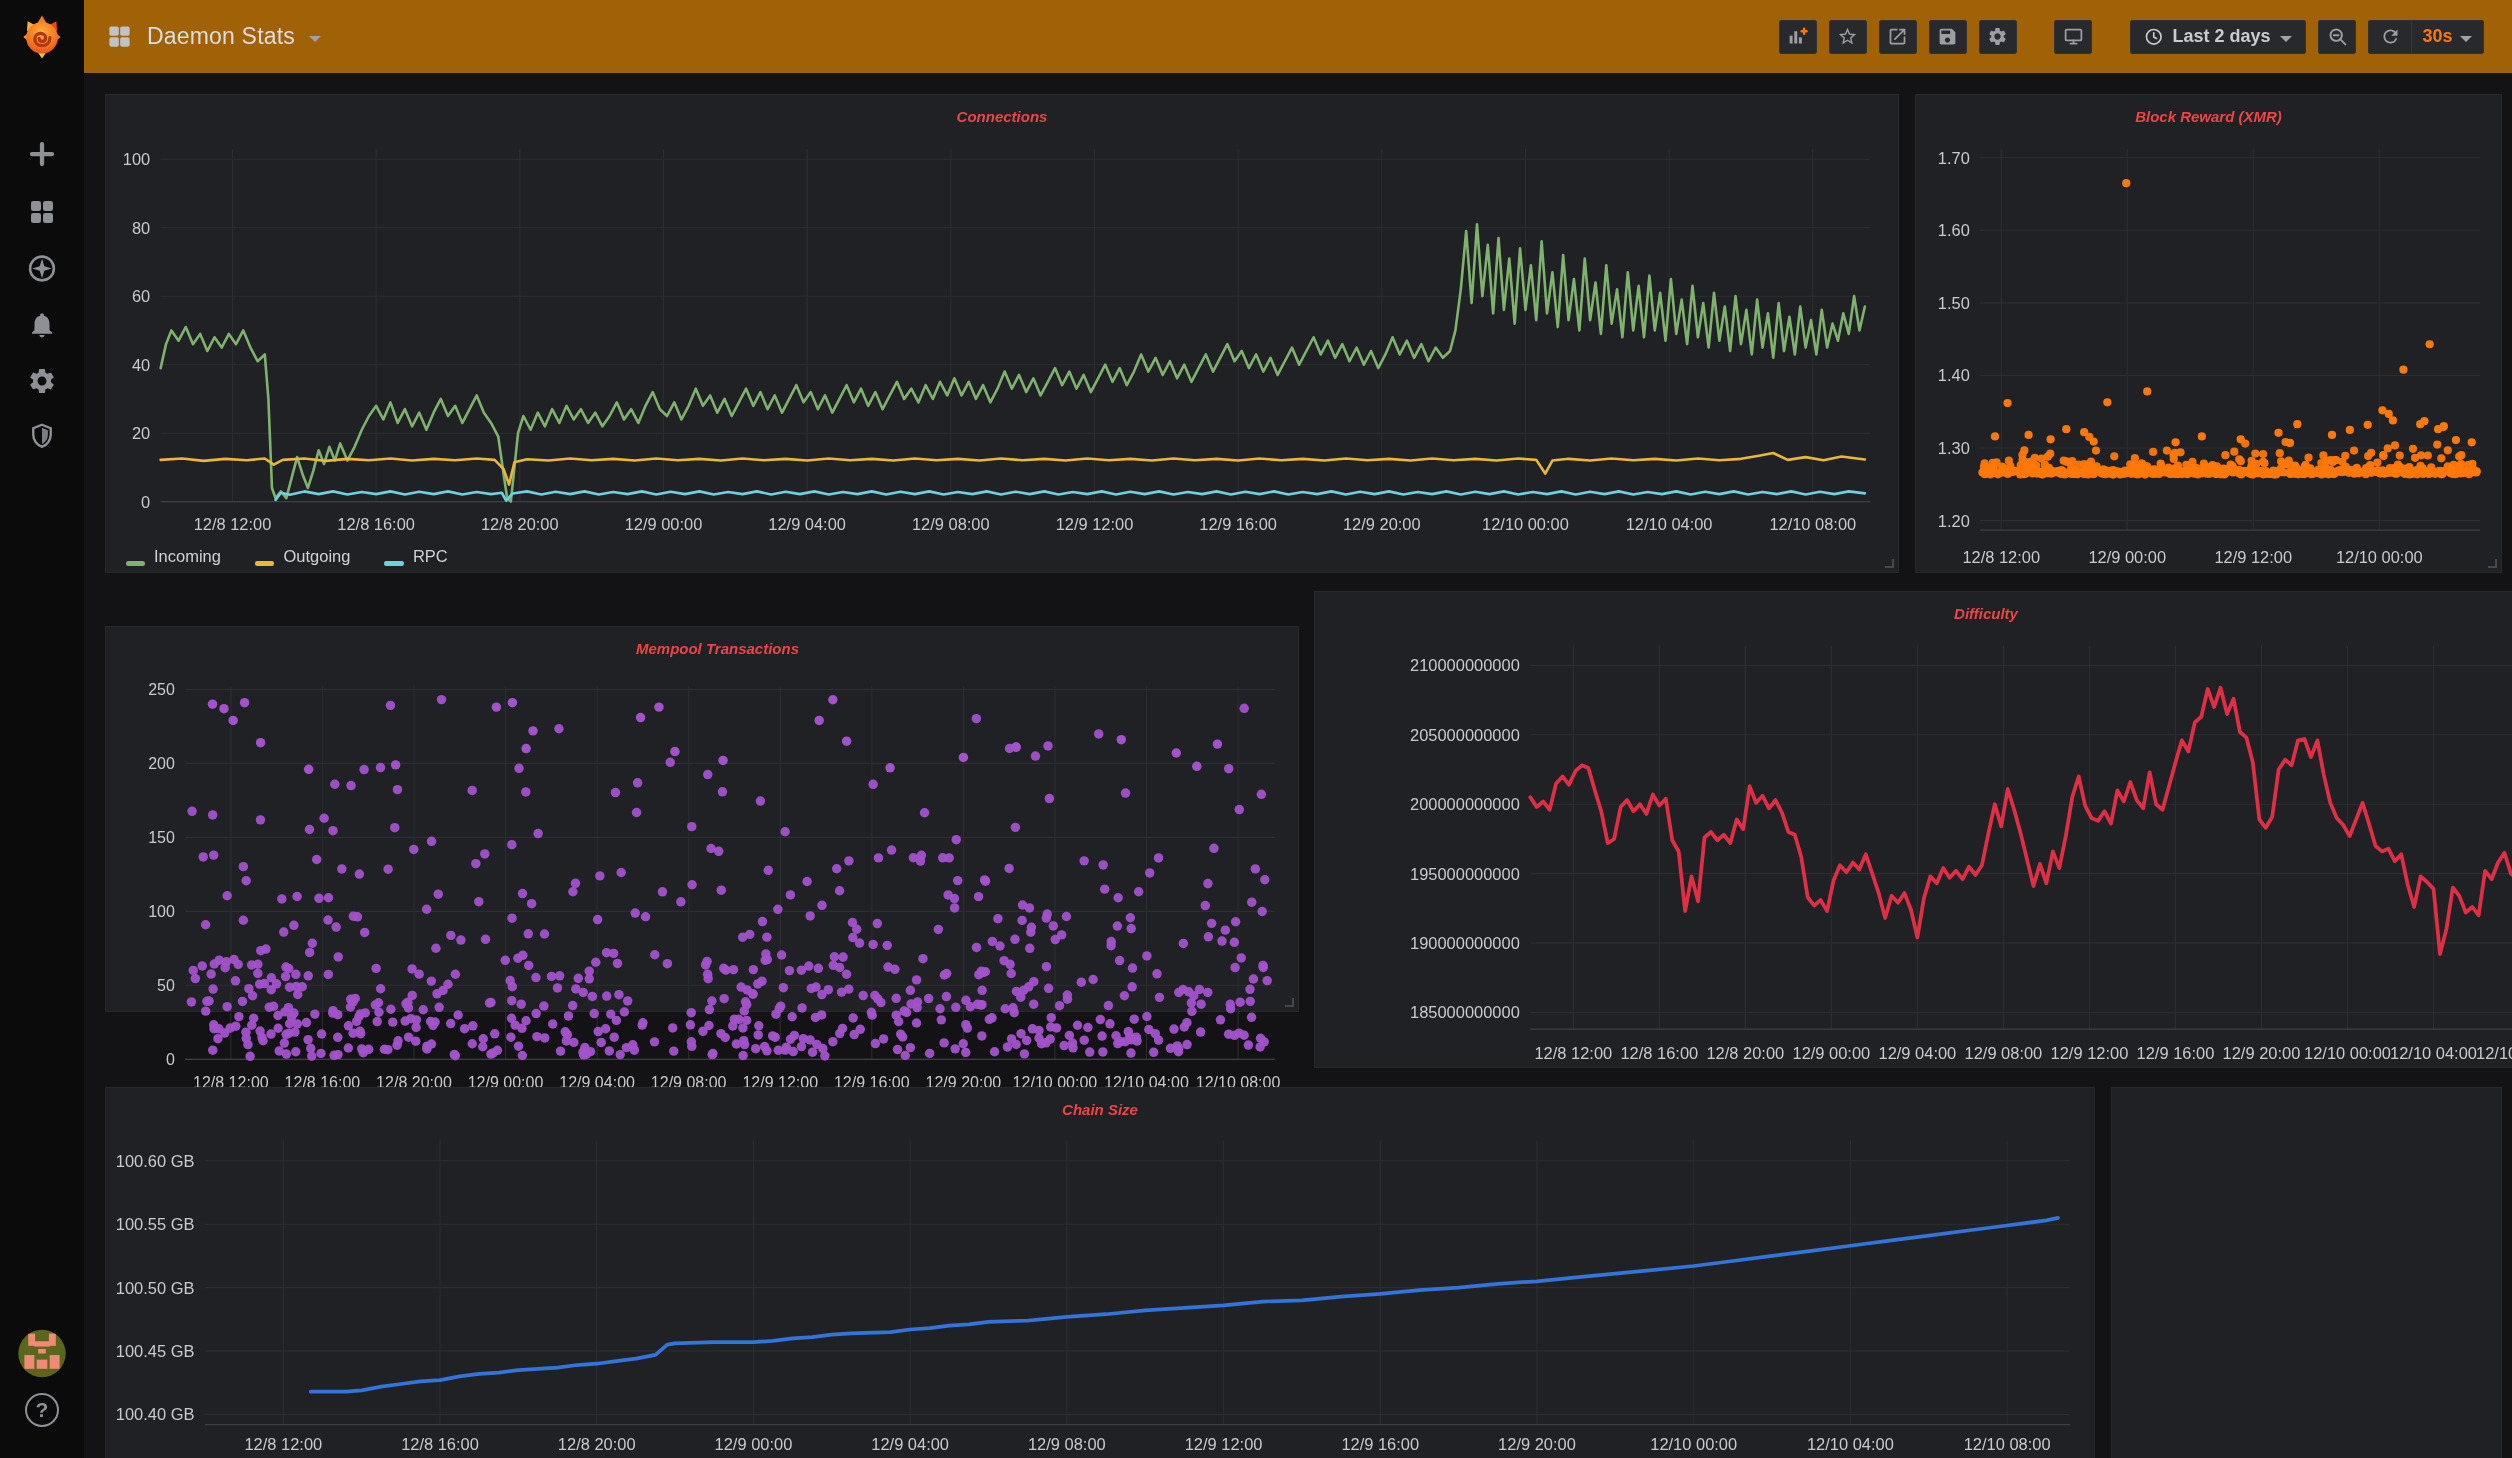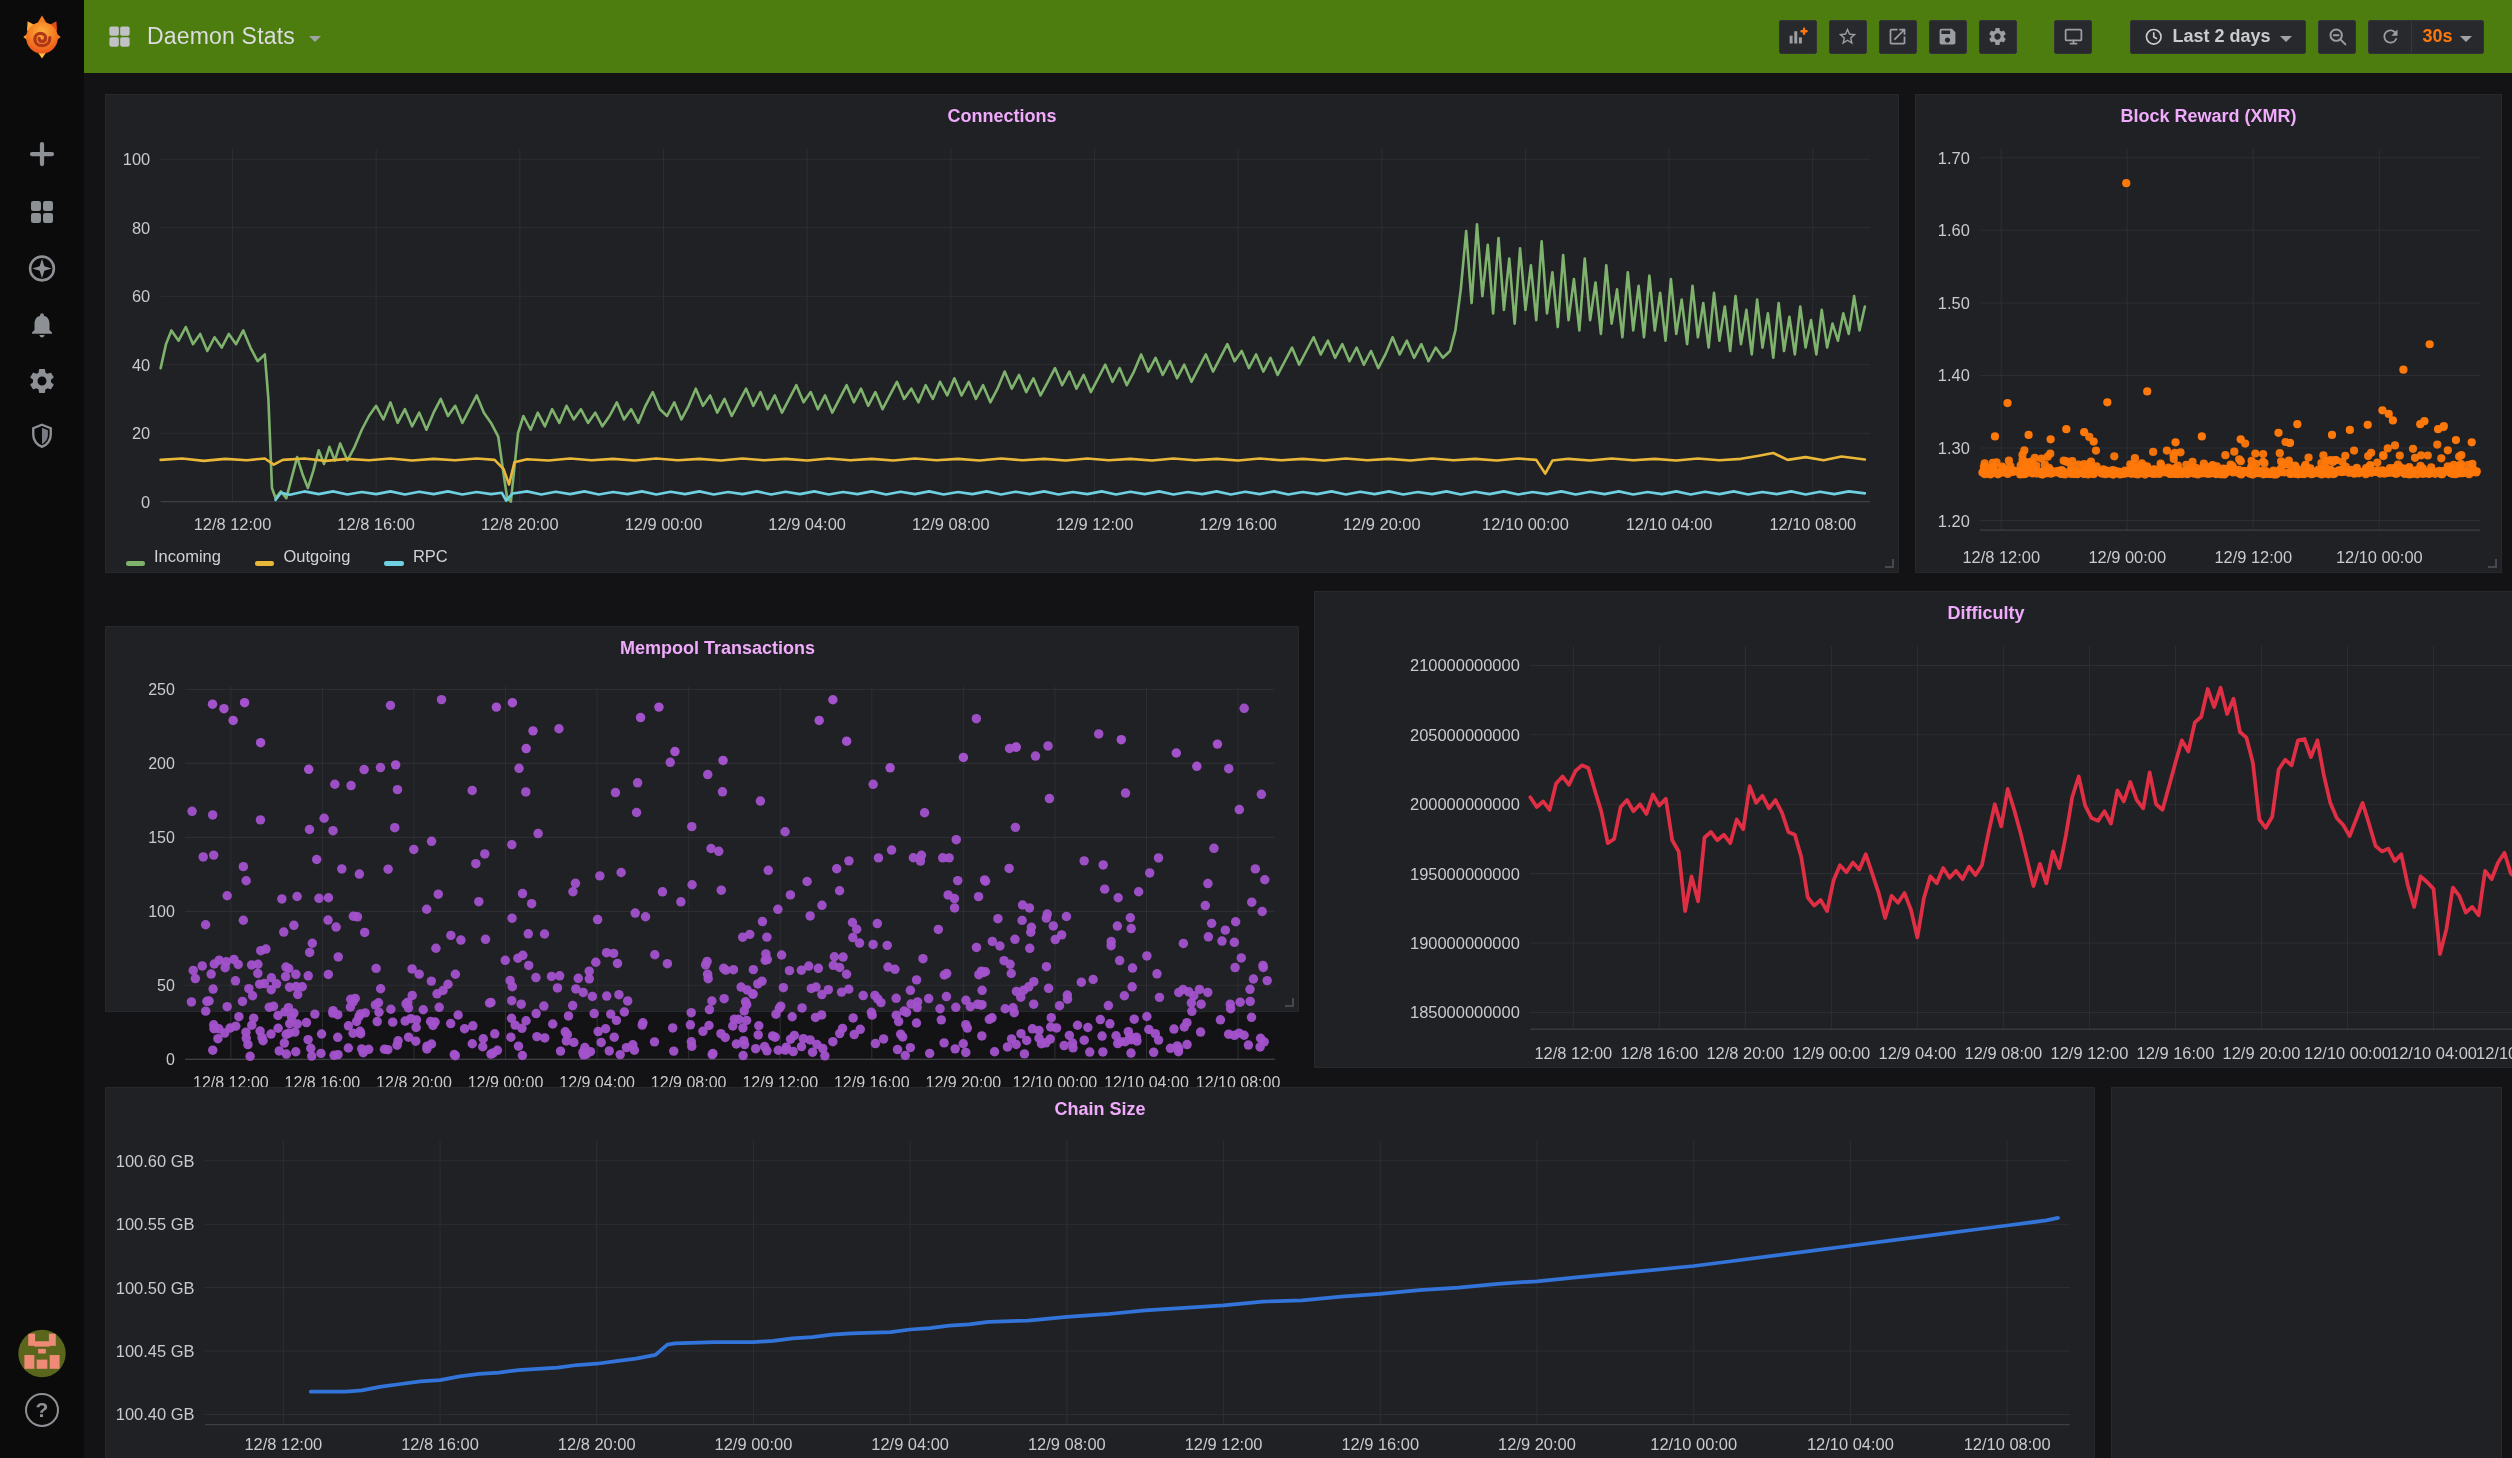--- a/index.html
+++ b/index.html
@@ -6,42 +6,42 @@
   html,body { width:2512px; height:1459px; overflow:hidden; background:#131315;
     font-family:"Liberation Sans","DejaVu Sans",sans-serif; }
   .app { position:relative; width:2512px; height:1459px; }
 
   
   .sidebar { position:absolute; left:0; top:0; width:84px; height:100%; background:#0b0b0c; z-index:5; }
   .side-icon { position:absolute; left:50%; transform:translateX(-50%); color:#8d9095; cursor:pointer; }
   .side-icon svg { display:block; }
 
   
-  .topbar { position:absolute; left:84px; top:0; width:2428px; height:73px; background:#4d7c0f;
+  .topbar { position:absolute; left:84px; top:0; width:2428px; height:73px; background:#a16207;
     display:flex; align-items:center; padding:0 28.4px 0 22.4px; }
   .dash-title-group { display:flex; align-items:center; gap:13.5px; cursor:pointer; }
   .dash-title { font-size:23px; color:#dcdde0; letter-spacing:0.2px; }
   .caret { width:0; height:0; border-left:6.7px solid transparent; border-right:6.7px solid transparent;
     border-top:7.5px solid #9fa2a7; margin-top:4.5px; }
   .caret.small { border-left-width:6px; border-right-width:6px; border-top-width:6.7px; }
   .tb-spacer { flex:1; }
   .toolbar { display:flex; align-items:flex-end; gap:12px; }
   .tb-btn { height:34px; min-width:34px; background:#28292c; border:0.7px solid #313236; border-radius:2.2px;
     display:flex; align-items:center; justify-content:center; color:#9b9ea3; cursor:pointer; padding:0 7.5px; }
   .tb-gap { width:13.5px; }
   .tb-text { color:#c9cbce; font-size:18px; font-weight:700; display:flex; align-items:center; gap:9px; }
   .tb-refresh-group { display:flex; align-items:stretch; padding:0; }
   .tb-refresh-group .seg { display:flex; align-items:center; padding:0 10.5px; }
   .tb-refresh-group .seg + .seg { border-left:0.7px solid #37383c; }
   .accent-text { color:#ff780a; font-size:18px; font-weight:700; }
 
   
   .panel { position:absolute; background:#202125; border:0.7px solid #27282c; }
   .panel-title { height:42px; display:flex; align-items:center; justify-content:center;
-    color:#f0abfc; font-size:18px; font-weight:700; cursor:pointer; }
+    color:#ef4444; font-size:15px; font-weight:700; cursor:pointer;font-style:italic; }
   .chart { display:block; width:100%; }
   .legend { height:34px; display:flex; align-items:center; gap:34px; padding-left:19.5px; }
   .legend-item { display:flex; align-items:flex-end; gap:9px; cursor:pointer; }
   .legend-item .sw { width:19.5px; height:4.5px; border-radius:2.2px; display:inline-block; }
   .legend-item .lbl { color:#d0d2d5; font-size:16.5px; }
   .rsz { position:absolute; right:3.7px; bottom:3.7px; width:9.7px; height:9.7px;
     border-right:2.2px solid #47484d; border-bottom:2.2px solid #47484d; cursor:nwse-resize; }
   .stat-wrap { display:flex; align-items:center; justify-content:center; height:299px; }
   .stat-value { font-size:67px; font-weight:700; color:#d8d9da; letter-spacing:0.7px; }
 

